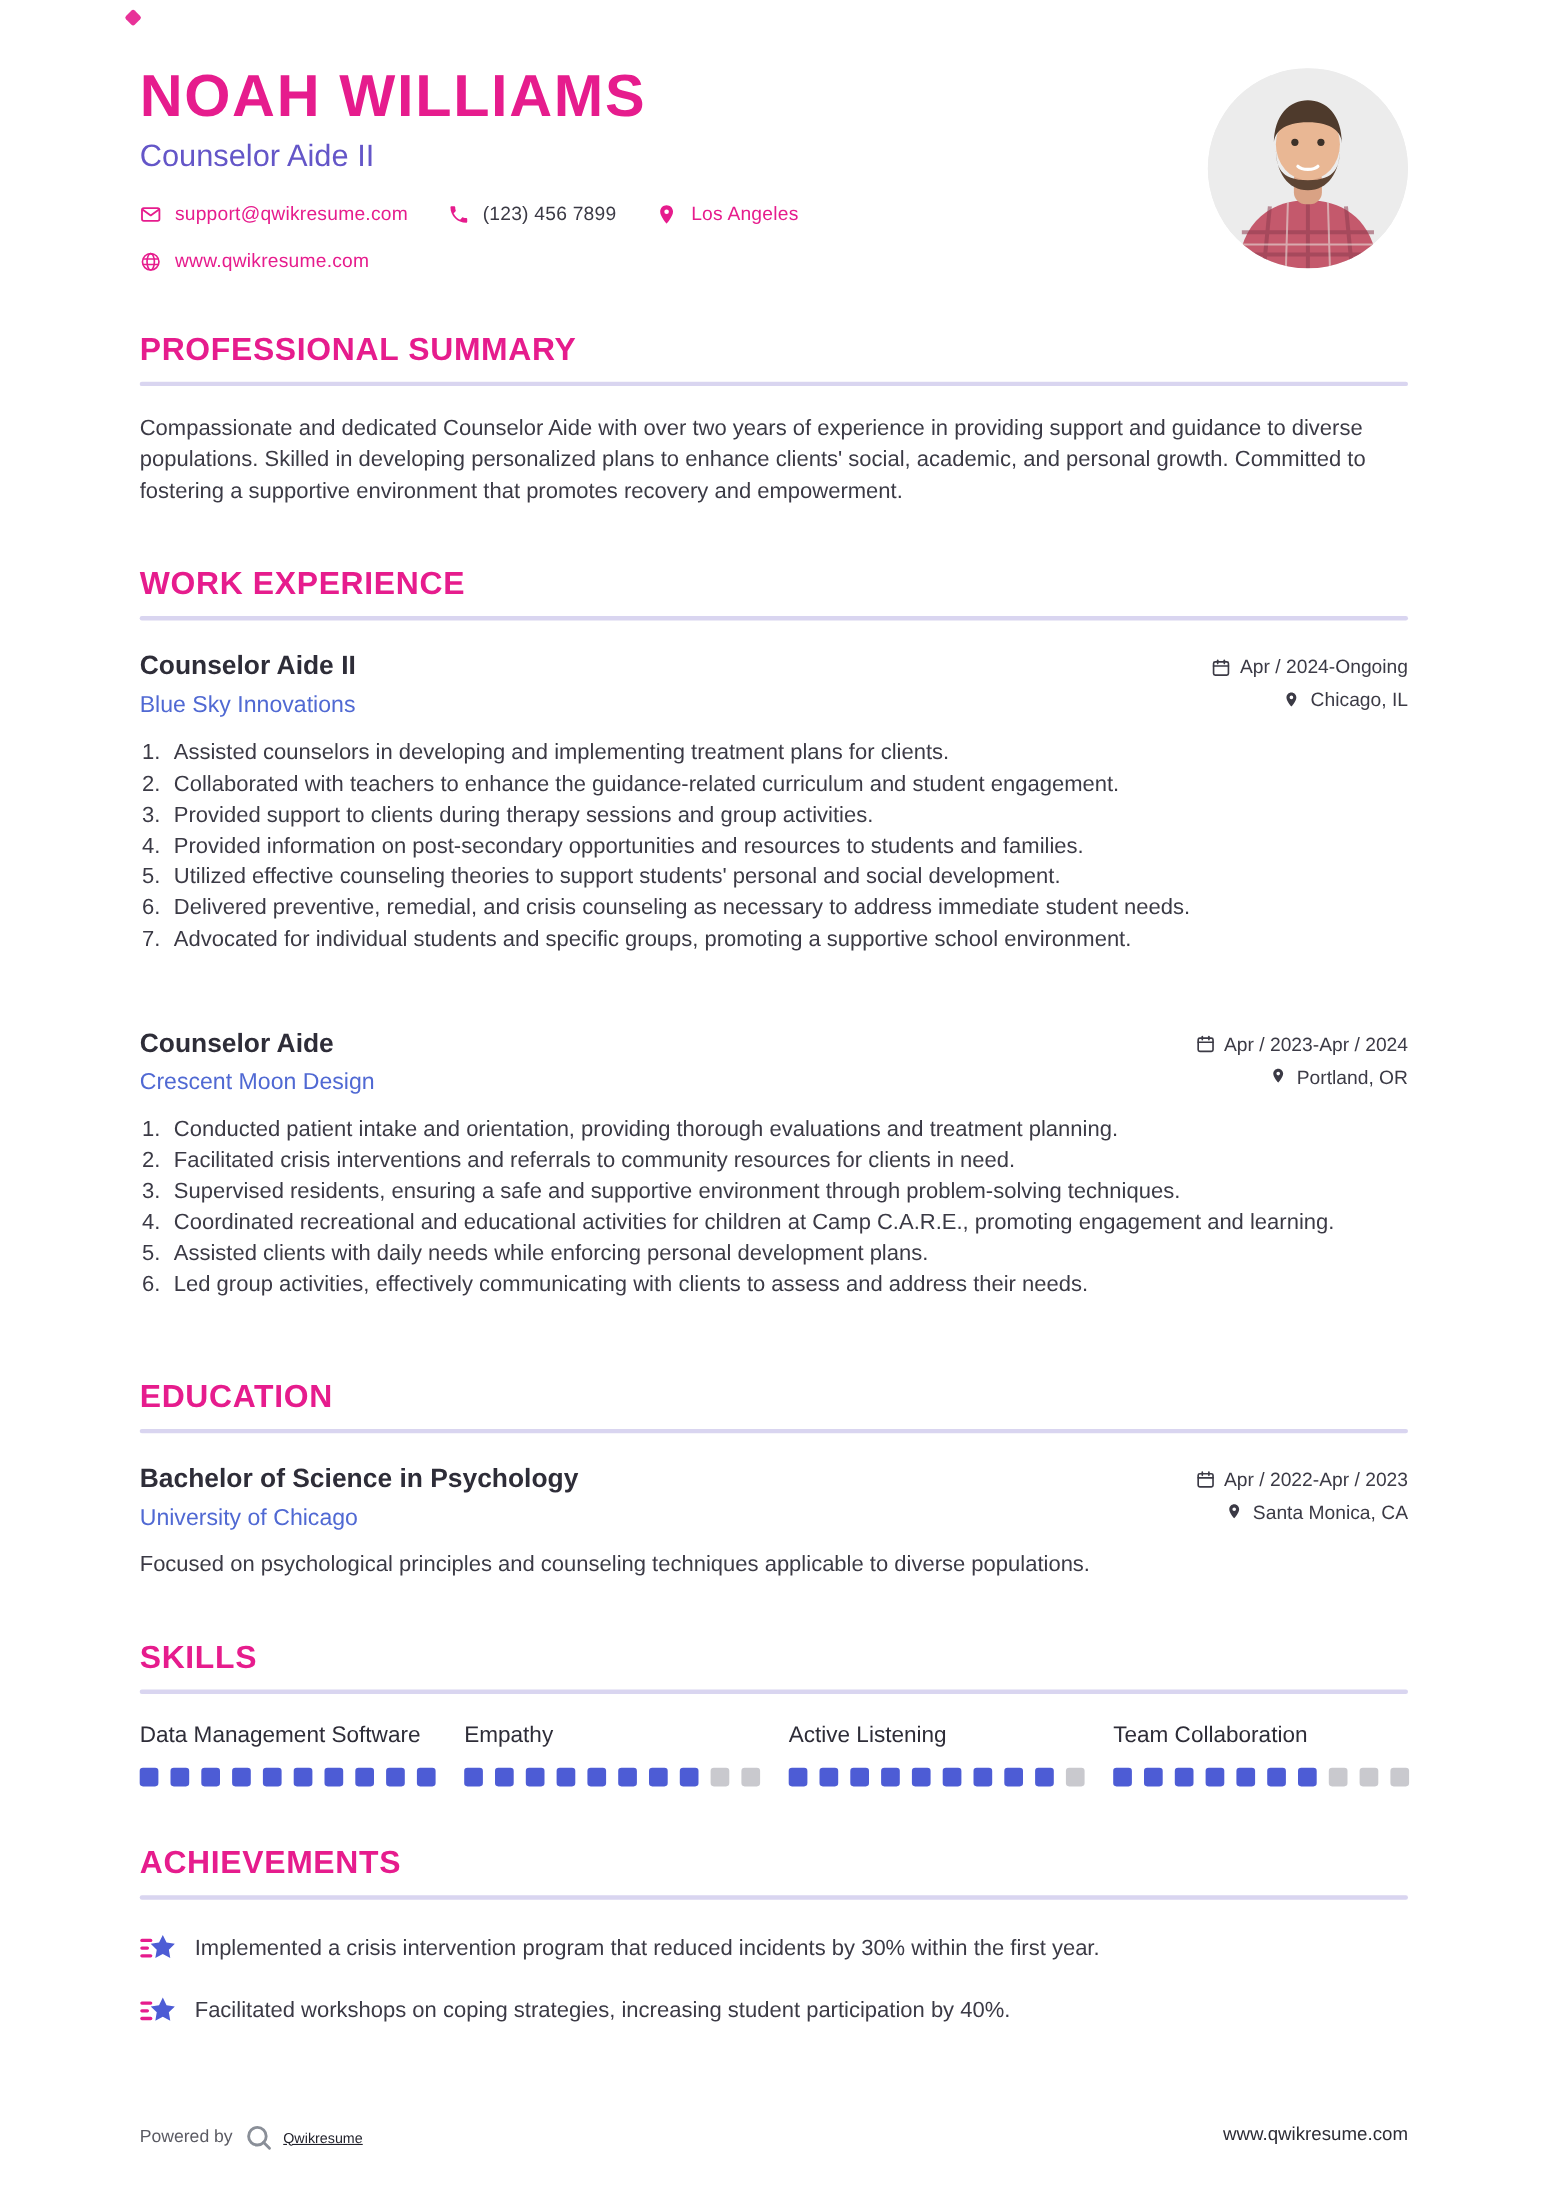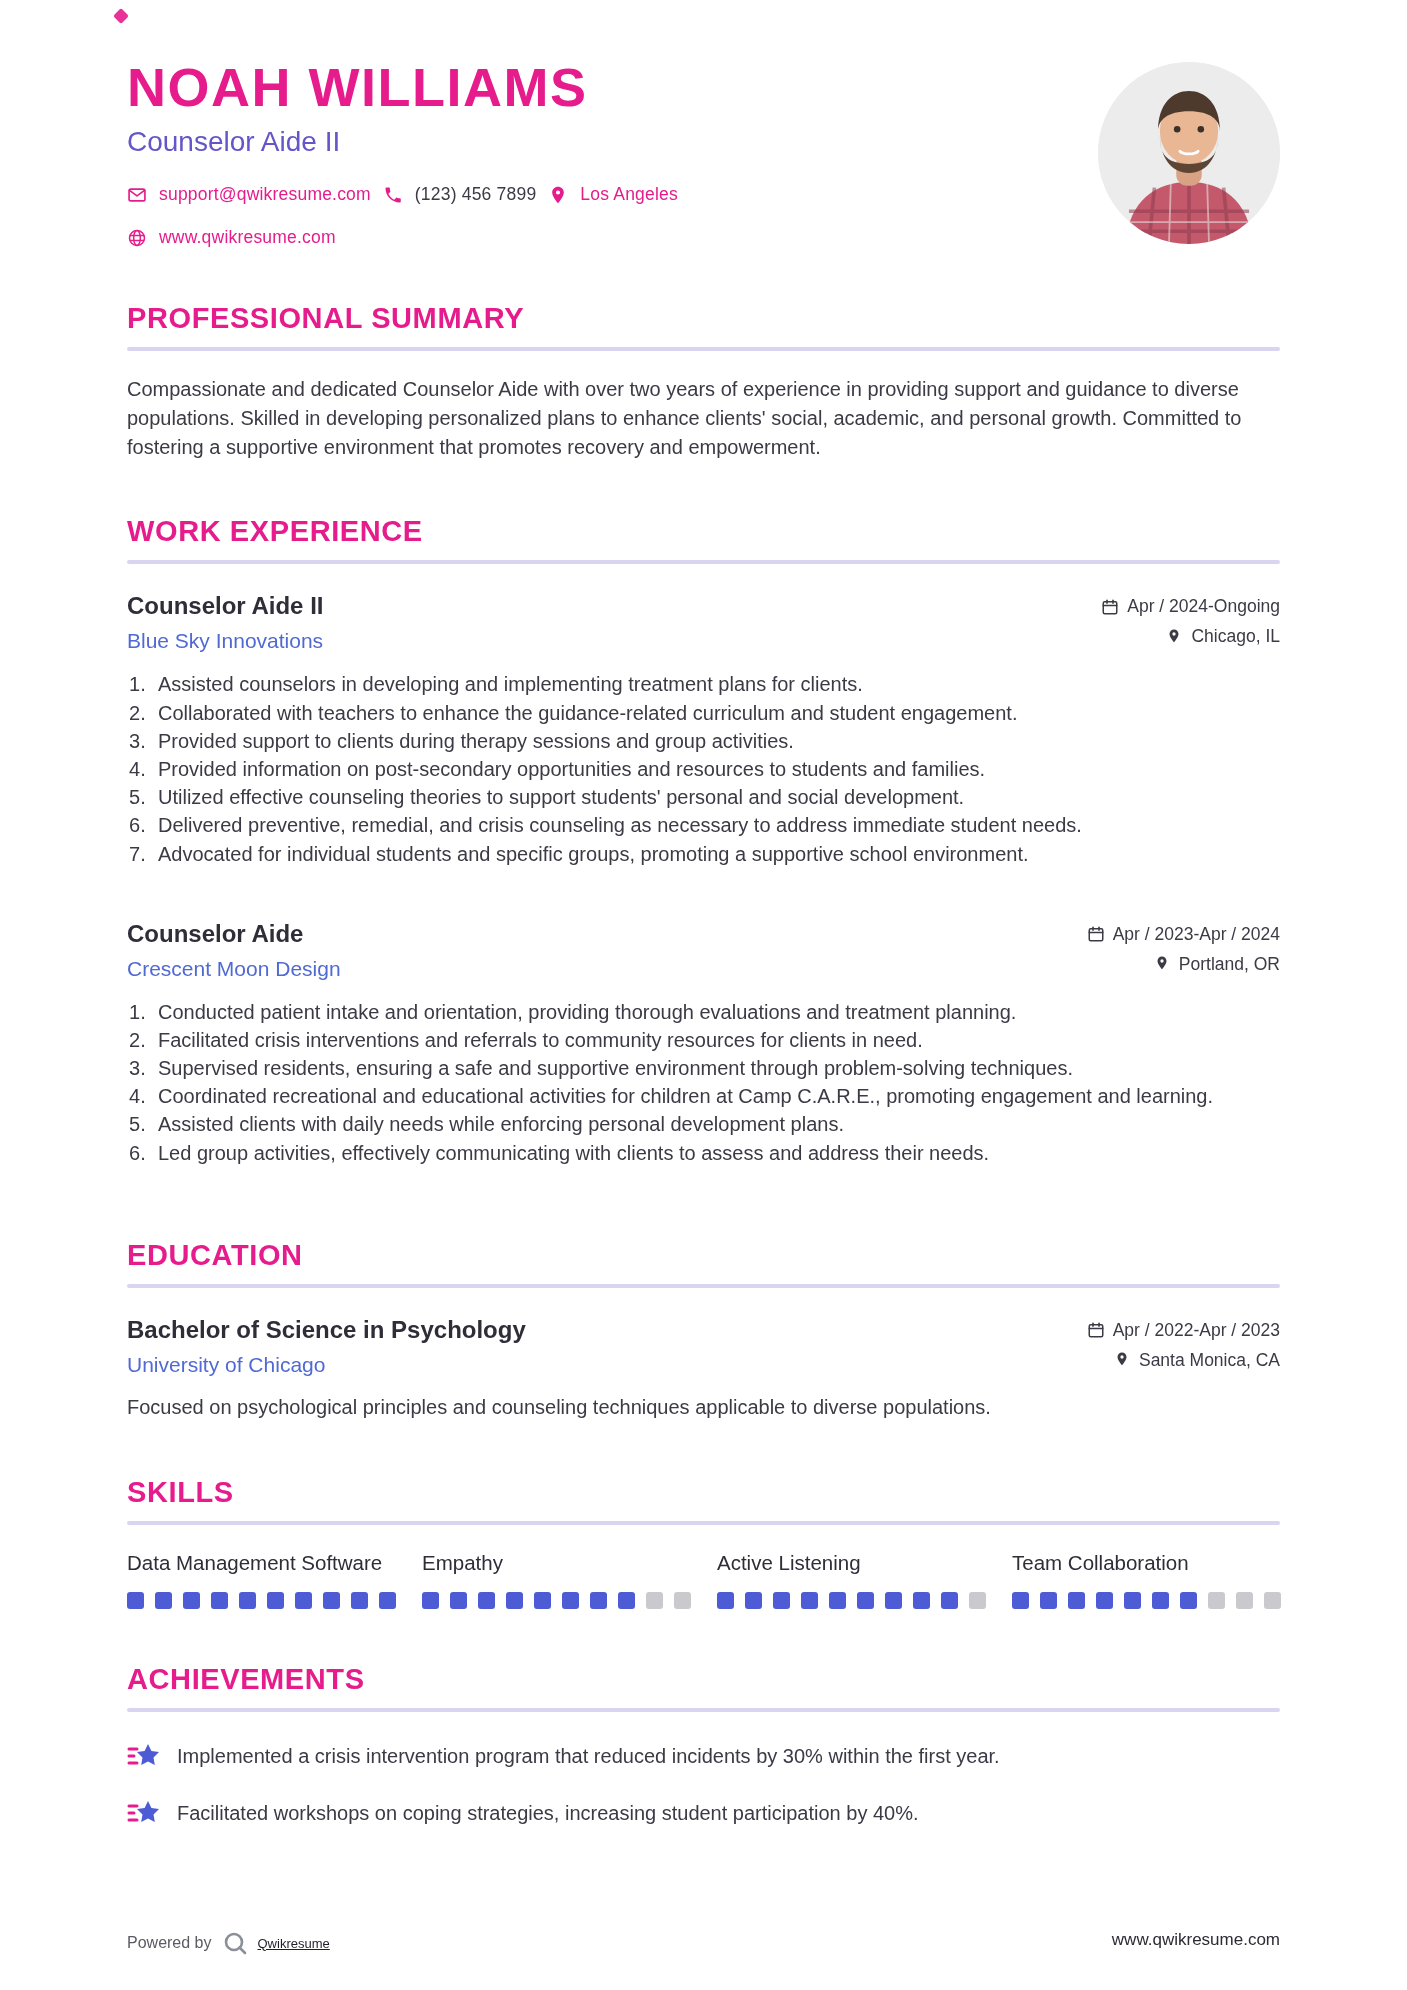--- a/index.html
+++ b/index.html
@@ -10,39 +10,39 @@
           padding:56px 58px 34px; display:flex; flex-direction:column; position:relative; }
 
   .corner-mark { position:absolute; top:8px; left:44px; width:16px; height:16px;
                  background:var(--primary-pink,#e61c8d); border-radius:3px; transform:rotate(45deg) scale(.7); opacity:.9; }
 
   
   .header { display:flex; justify-content:space-between; align-items:flex-start; }
   .name { font-size:54px; font-weight:800; letter-spacing:1.5px; color:var(--primary-pink,#e61c8d); }
   .person-title { font-size:28px; font-weight:500; color:var(--title-purple,#6456c8); margin-top:8px; }
   .contact-rows { margin-top:26px; display:flex; flex-direction:column; gap:22px; }
-  .contact-row { display:flex; align-items:center; gap:12px; }
+  .contact-row { display:flex; align-items:center; gap:36px; }
   .contact-item { display:flex; align-items:center; gap:12px; font-size:17.5px; letter-spacing:.2px; }
   .contact-item a { text-decoration:none; }
   .pink { color:var(--primary-pink,#e61c8d); }
   .darktext { color:#3b3a45; }
   .cicon { width:20px; height:20px; display:inline-flex; flex:0 0 auto; }
   .avatar { width:182px; height:182px; border-radius:50%; overflow:hidden; background:#ececec; flex:0 0 auto; margin-top:6px; }
   .avatar svg { width:100%; height:100%; display:block; }
 
   
   section { margin-top:54px; }
   .sec-h { font-size:29px; font-weight:700; letter-spacing:.6px; color:var(--primary-pink,#e61c8d); }
   .sec-rule { height:4px; background:var(--rule-lavender,#d9d5f0); border-radius:2px; margin-top:12px; }
 
   .summary-text { margin-top:24px; font-size:20px; line-height:1.44; color:#3b3a45; }
 
   
   .job { margin-top:28px; }
-  .job + .job { margin-top:52px; }
+  .job + .job { margin-top:67px; }
   .entry-head { display:flex; justify-content:space-between; align-items:flex-start; }
   .entry-title { font-size:24px; font-weight:700; color:#2e2d38; }
   .entry-company { font-size:21px; color:var(--link-blue,#5069d3); margin-top:9px; }
   .entry-meta { display:flex; flex-direction:column; gap:9px; align-items:flex-end;
                 font-size:17.5px; color:#3b3a45; padding-top:4px; }
   .meta-row { display:flex; align-items:center; gap:8px; }
   .micon { width:18px; height:18px; display:inline-flex; }
 
   ol.duties { margin-top:17px; list-style:none; counter-reset:duty; font-size:20px; line-height:1.41; }
   ol.duties li { counter-increment:duty; position:relative; padding-left:31px; }

